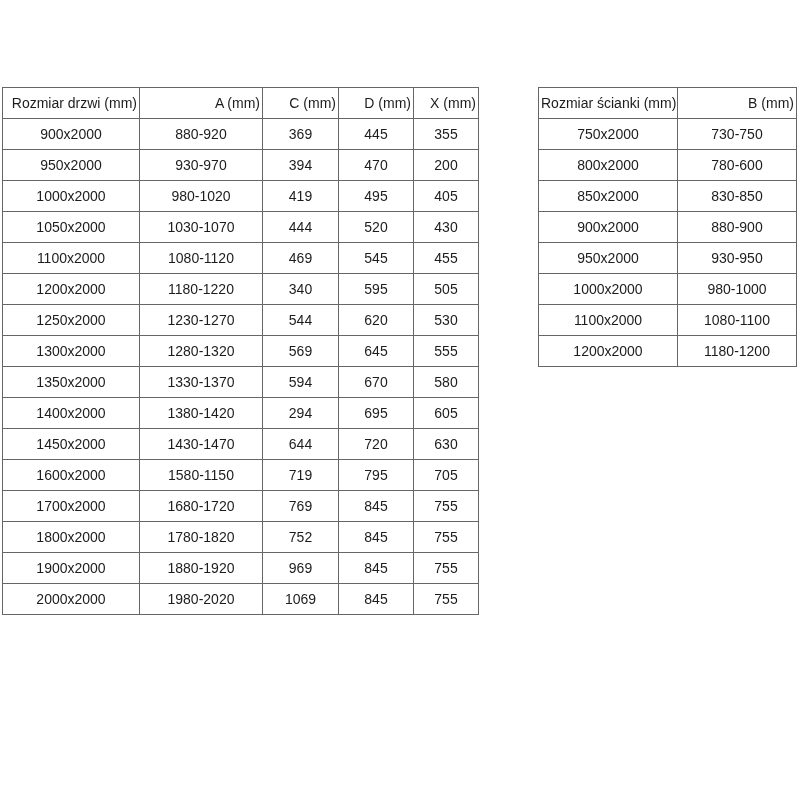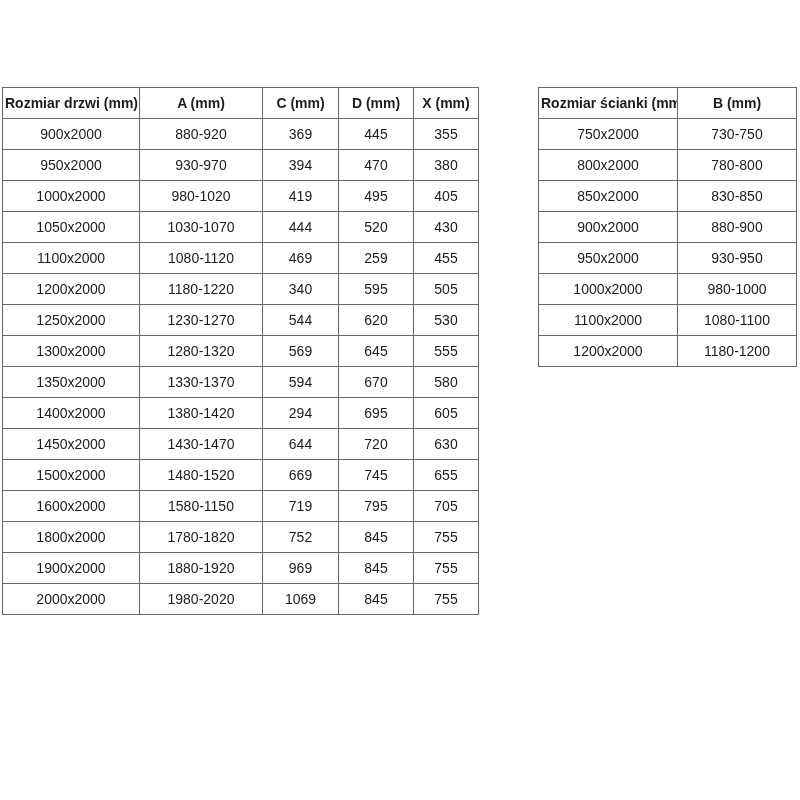--- a/index.html
+++ b/index.html
@@ -26,21 +26,22 @@
     text-align: center;
     vertical-align: middle;
     height: 30px;
     padding: 0 2px;
     font-size: 14px;
     line-height: 1;
     overflow: hidden;
     white-space: nowrap;
   }
   .size-table th {
-    font-weight: bold;
+    font-weight: normal;
+    text-align: right;
   }
   #door-table {
     left: 2px;
     top: 87px;
     width: 476px;
   }
   #wall-table {
     left: 538px;
     top: 87px;
     width: 258px;
@@ -72,41 +73,41 @@
         <td>880-920</td>
         <td>369</td>
         <td>445</td>
         <td>355</td>
       </tr>
       <tr>
         <td>950x2000</td>
         <td>930-970</td>
         <td>394</td>
         <td>470</td>
-        <td>380</td>
+        <td>200</td>
       </tr>
       <tr>
         <td>1000x2000</td>
         <td>980-1020</td>
         <td>419</td>
         <td>495</td>
         <td>405</td>
       </tr>
       <tr>
         <td>1050x2000</td>
         <td>1030-1070</td>
         <td>444</td>
         <td>520</td>
         <td>430</td>
       </tr>
       <tr>
         <td>1100x2000</td>
         <td>1080-1120</td>
         <td>469</td>
-        <td>259</td>
+        <td>545</td>
         <td>455</td>
       </tr>
       <tr>
         <td>1200x2000</td>
         <td>1180-1220</td>
         <td>340</td>
         <td>595</td>
         <td>505</td>
       </tr>
       <tr>
@@ -138,32 +139,32 @@
         <td>605</td>
       </tr>
       <tr>
         <td>1450x2000</td>
         <td>1430-1470</td>
         <td>644</td>
         <td>720</td>
         <td>630</td>
       </tr>
       <tr>
-        <td>1500x2000</td>
-        <td>1480-1520</td>
-        <td>669</td>
-        <td>745</td>
-        <td>655</td>
-      </tr>
-      <tr>
         <td>1600x2000</td>
         <td>1580-1150</td>
         <td>719</td>
         <td>795</td>
         <td>705</td>
+      </tr>
+      <tr>
+        <td>1700x2000</td>
+        <td>1680-1720</td>
+        <td>769</td>
+        <td>845</td>
+        <td>755</td>
       </tr>
       <tr>
         <td>1800x2000</td>
         <td>1780-1820</td>
         <td>752</td>
         <td>845</td>
         <td>755</td>
       </tr>
       <tr>
         <td>1900x2000</td>
@@ -193,21 +194,21 @@
         <th>B (mm)</th>
       </tr>
   </thead>
   <tbody>
       <tr>
         <td>750x2000</td>
         <td>730-750</td>
       </tr>
       <tr>
         <td>800x2000</td>
-        <td>780-800</td>
+        <td>780-600</td>
       </tr>
       <tr>
         <td>850x2000</td>
         <td>830-850</td>
       </tr>
       <tr>
         <td>900x2000</td>
         <td>880-900</td>
       </tr>
       <tr>

